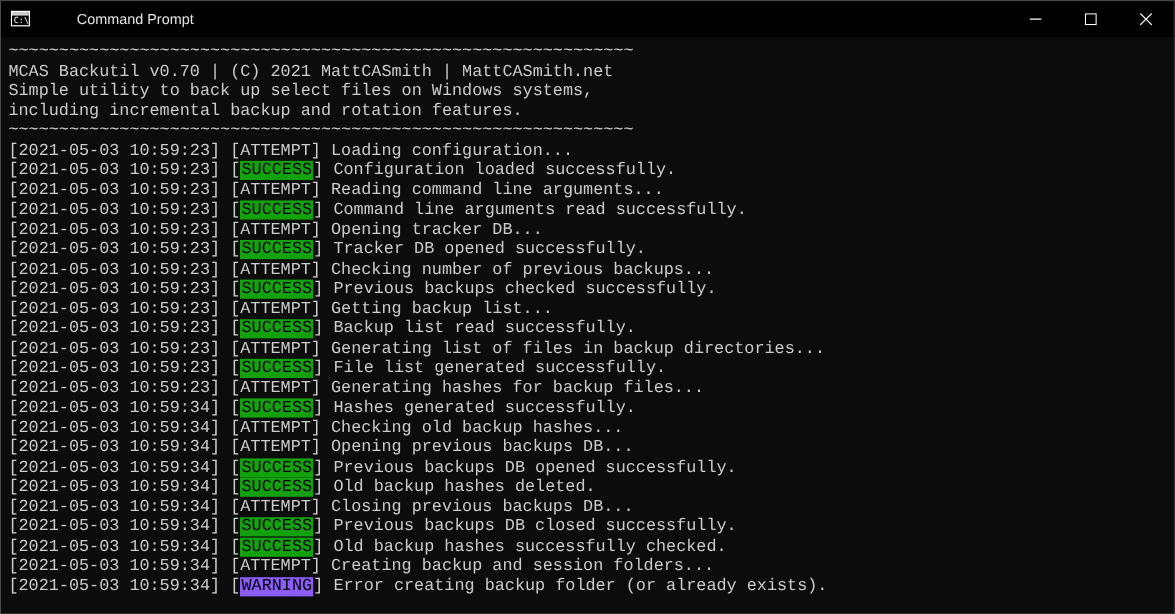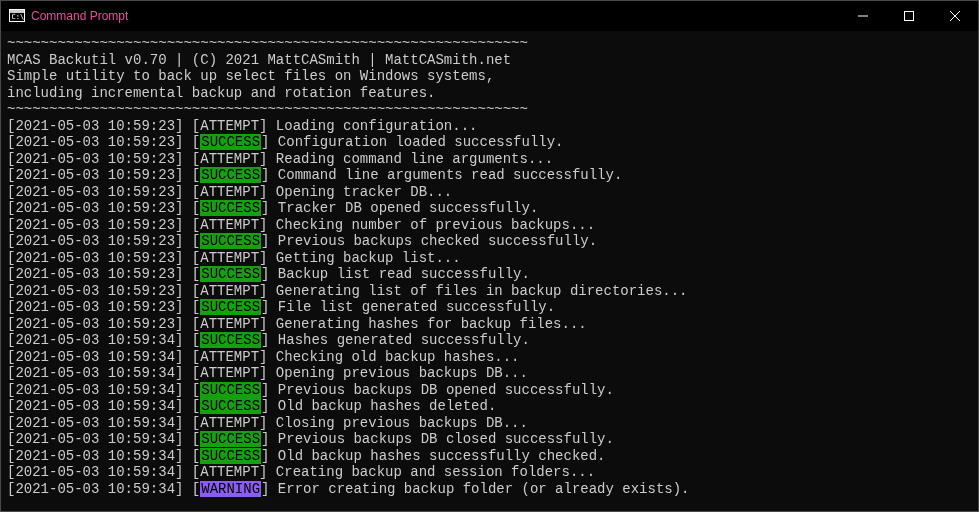--- a/index.html
+++ b/index.html
@@ -16,23 +16,24 @@
     background: #000;
     display: flex; align-items: center;
     flex-shrink: 0;
   }
   .titlebar-icon {
     width: 16px; height: 16px;
     margin: 0 6px 0 8px;
     display: flex; align-items: center; justify-content: center;
   }
   .titlebar-title {
-    color: #ec4899;
+    color: #e5e5e5;
     font-size: 12px;
     flex: 1;
+    margin-left: 33px;
   }
   .titlebar-controls { display: flex; height: 100%; }
   .titlebar-btn {
     width: 46px; height: 100%;
     display: flex; align-items: center; justify-content: center;
     color: #fff;
   }
   .titlebar-btn svg { stroke: #fff; }
   .console {
     flex: 1;

